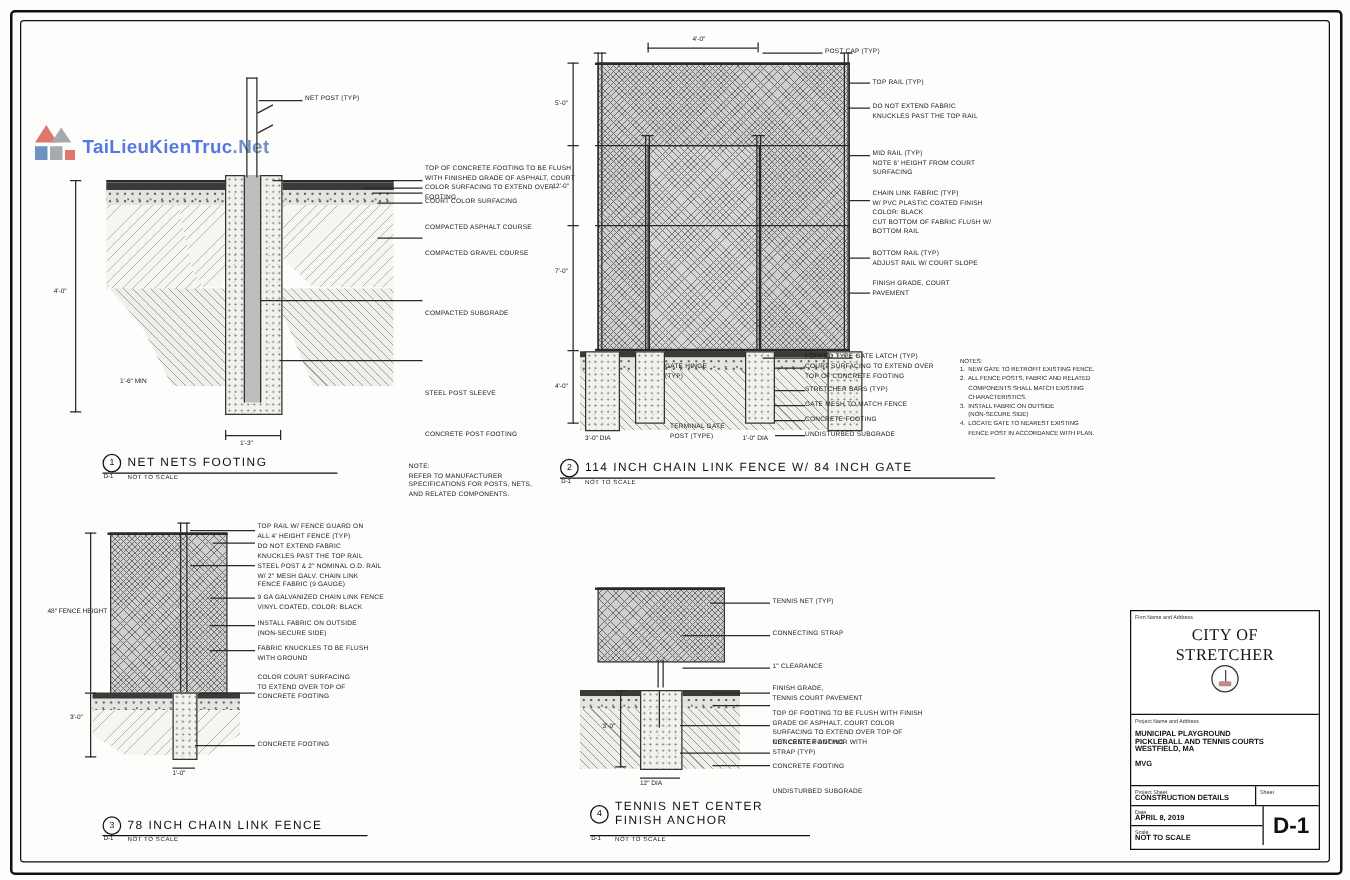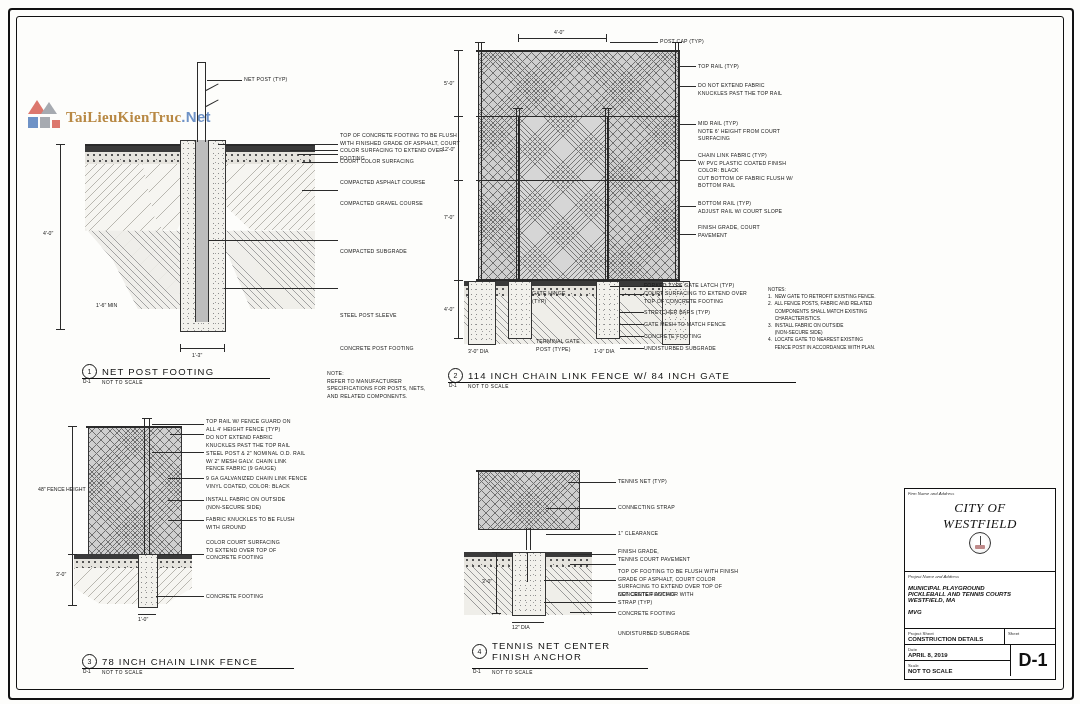--- a/index.html
+++ b/index.html
@@ -10,21 +10,21 @@
 
   .detail{position:absolute;}
   .lbl{position:absolute;font-size:5.2px;letter-spacing:.2px;line-height:1.45;color:#1a1a1a;white-space:pre;}
   .dim{position:absolute;font-size:5.2px;color:#1a1a1a;white-space:pre;}
   .ln{position:absolute;background:#2a2a2a;}
   .hl{height:1px;}
   .vl{width:1px;}
 
   
   .titleblock{position:absolute;right:24px;bottom:24px;width:150px;height:190px;border:1px solid #111;background:#fff;}
-  .tb-row{border-bottom:1px solid #111;padding:2px 3px;font-style:italic;}
+  .tb-row{border-bottom:1px solid #111;padding:2px 3px;}
   .tb-cap{font-size:4.3px;color:#333;}
   .tb-val{font-size:6px;font-weight:bold;color:#111;}
   .tb-city{text-align:center;font-family:"Liberation Serif",serif;font-size:13px;letter-spacing:.5px;line-height:1.05;padding:5px 0 2px;}
   .seal{width:20px;height:20px;border-radius:50%;border:1px solid #333;margin:2px auto 4px;position:relative;background:radial-gradient(circle at 50% 45%,#fff 40%,#e8e8e8 100%);}
   .seal:before{content:"";position:absolute;left:50%;top:3px;width:1px;height:9px;background:#444;}
   .seal:after{content:"";position:absolute;left:5px;top:12px;width:10px;height:4px;background:#8a2a2a;opacity:.55;border-radius:1px;}
 
   .titlecap{position:absolute;font-family:"Liberation Sans",sans-serif;}
   .tnum{display:inline-block;width:13px;height:13px;border:1px solid #111;border-radius:50%;text-align:center;font-size:7px;line-height:13px;vertical-align:middle;}
   .tname{font-size:9.5px;letter-spacing:1.2px;vertical-align:middle;margin-left:5px;}
@@ -50,21 +50,21 @@
                      repeating-linear-gradient(-45deg,#777 0 .5px,transparent .5px 3.6px);}
   .steel{background:#bdbdbd;border-left:1px solid #333;border-right:1px solid #333;}
 
   .notes{position:absolute;font-size:4.8px;line-height:1.5;white-space:pre;color:#1a1a1a;}
 
   
   .wm{position:absolute;left:28px;top:100px;display:flex;align-items:center;opacity:.75;}
   .wm-mark{width:34px;height:34px;position:relative;margin-right:4px;}
   .wm-mark i{position:absolute;display:block;}
   .wm-txt{font-size:15px;font-weight:bold;letter-spacing:.3px;}
-  .wm-a{color:#a16207;font-family:Liberation Serif, serif;}.wm-c{color:#3f6fb5;}
+  .wm-a{color:#1d4ed8;}.wm-c{color:#3f6fb5;}
 </style>
 </head>
 <body>
 
 <div id="sheet">
   <div class="border-outer"></div>
   <div class="border-inner"></div>
 
   <div class="wm">
     <div class="wm-mark">
@@ -136,21 +136,21 @@
     <div class="ln hl" style="left:184px;top:248px;width:114px;"></div>
     <div class="lbl" style="left:300px;top:305px;">CONCRETE POST FOOTING</div>
 
     <div class="lbl" style="left:287px;top:330px;">NOTE:
 REFER TO MANUFACTURER
 SPECIFICATIONS FOR POSTS, NETS,
 AND RELATED COMPONENTS.</div>
   </div>
 
   <div class="titlecap" style="left:82px;top:362px;width:230px;">
-    <span class="tnum">1</span><span class="tname">NET POST FOOTING</span>
+    <span class="tnum">1</span><span class="tname">NET NETS FOOTING</span>
     <div class="tline" style="left:0;top:16px;width:188px;"></div>
     <div style="position:absolute;left:1px;top:17px;font-size:4.8px;">D-1</div>
     <div style="position:absolute;left:20px;top:18px;font-size:4.8px;letter-spacing:.5px;">NOT TO SCALE</div>
   </div>
 
   <div class="detail" style="left:450px;top:28px;width:420px;height:350px;">
 
     <div class="mesh" style="position:absolute;left:28px;top:22px;width:200px;height:230px;border:1px solid #333;"></div>
 
     <div class="mesh2" style="position:absolute;left:68px;top:88px;width:88px;height:164px;border:1px solid #222;"></div>
@@ -383,21 +383,21 @@
 FINISH ANCHOR</span>
     <div class="tline" style="left:0;top:27px;width:176px;"></div>
     <div style="position:absolute;left:1px;top:28px;font-size:4.8px;">D-1</div>
     <div style="position:absolute;left:20px;top:29px;font-size:4.8px;letter-spacing:.5px;">NOT TO SCALE</div>
   </div>
 
   <div class="titleblock">
     <div class="tb-row" style="height:78px;position:relative;">
       <div class="tb-cap">Firm Name and Address</div>
       <div class="tb-city">CITY OF</div>
-      <div class="tb-city" style="padding:0;">WESTFIELD</div>
+      <div class="tb-city" style="padding:0;">STRETCHER</div>
       <div class="seal"></div>
     </div>
     <div class="tb-row" style="height:52px;">
       <div class="tb-cap">Project Name and Address</div>
       <div style="height:6px;"></div>
       <div class="tb-val">MUNICIPAL PLAYGROUND</div>
       <div class="tb-val">PICKLEBALL AND TENNIS COURTS</div>
       <div class="tb-val">WESTFIELD, MA</div>
       <div style="height:6px;"></div>
       <div class="tb-val">MVG</div>

